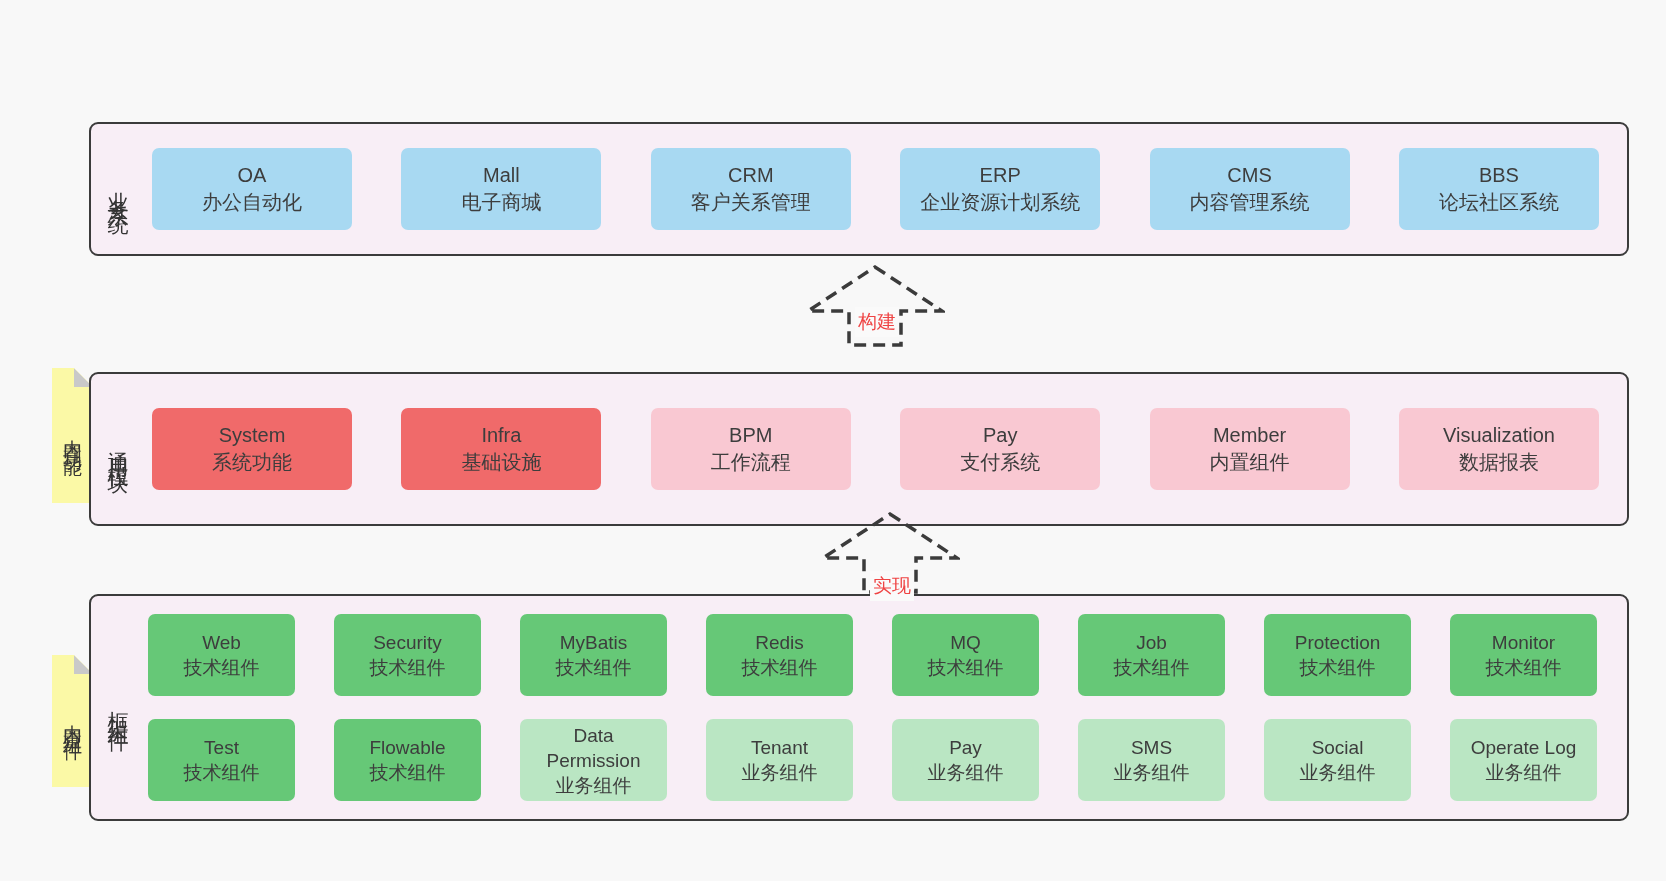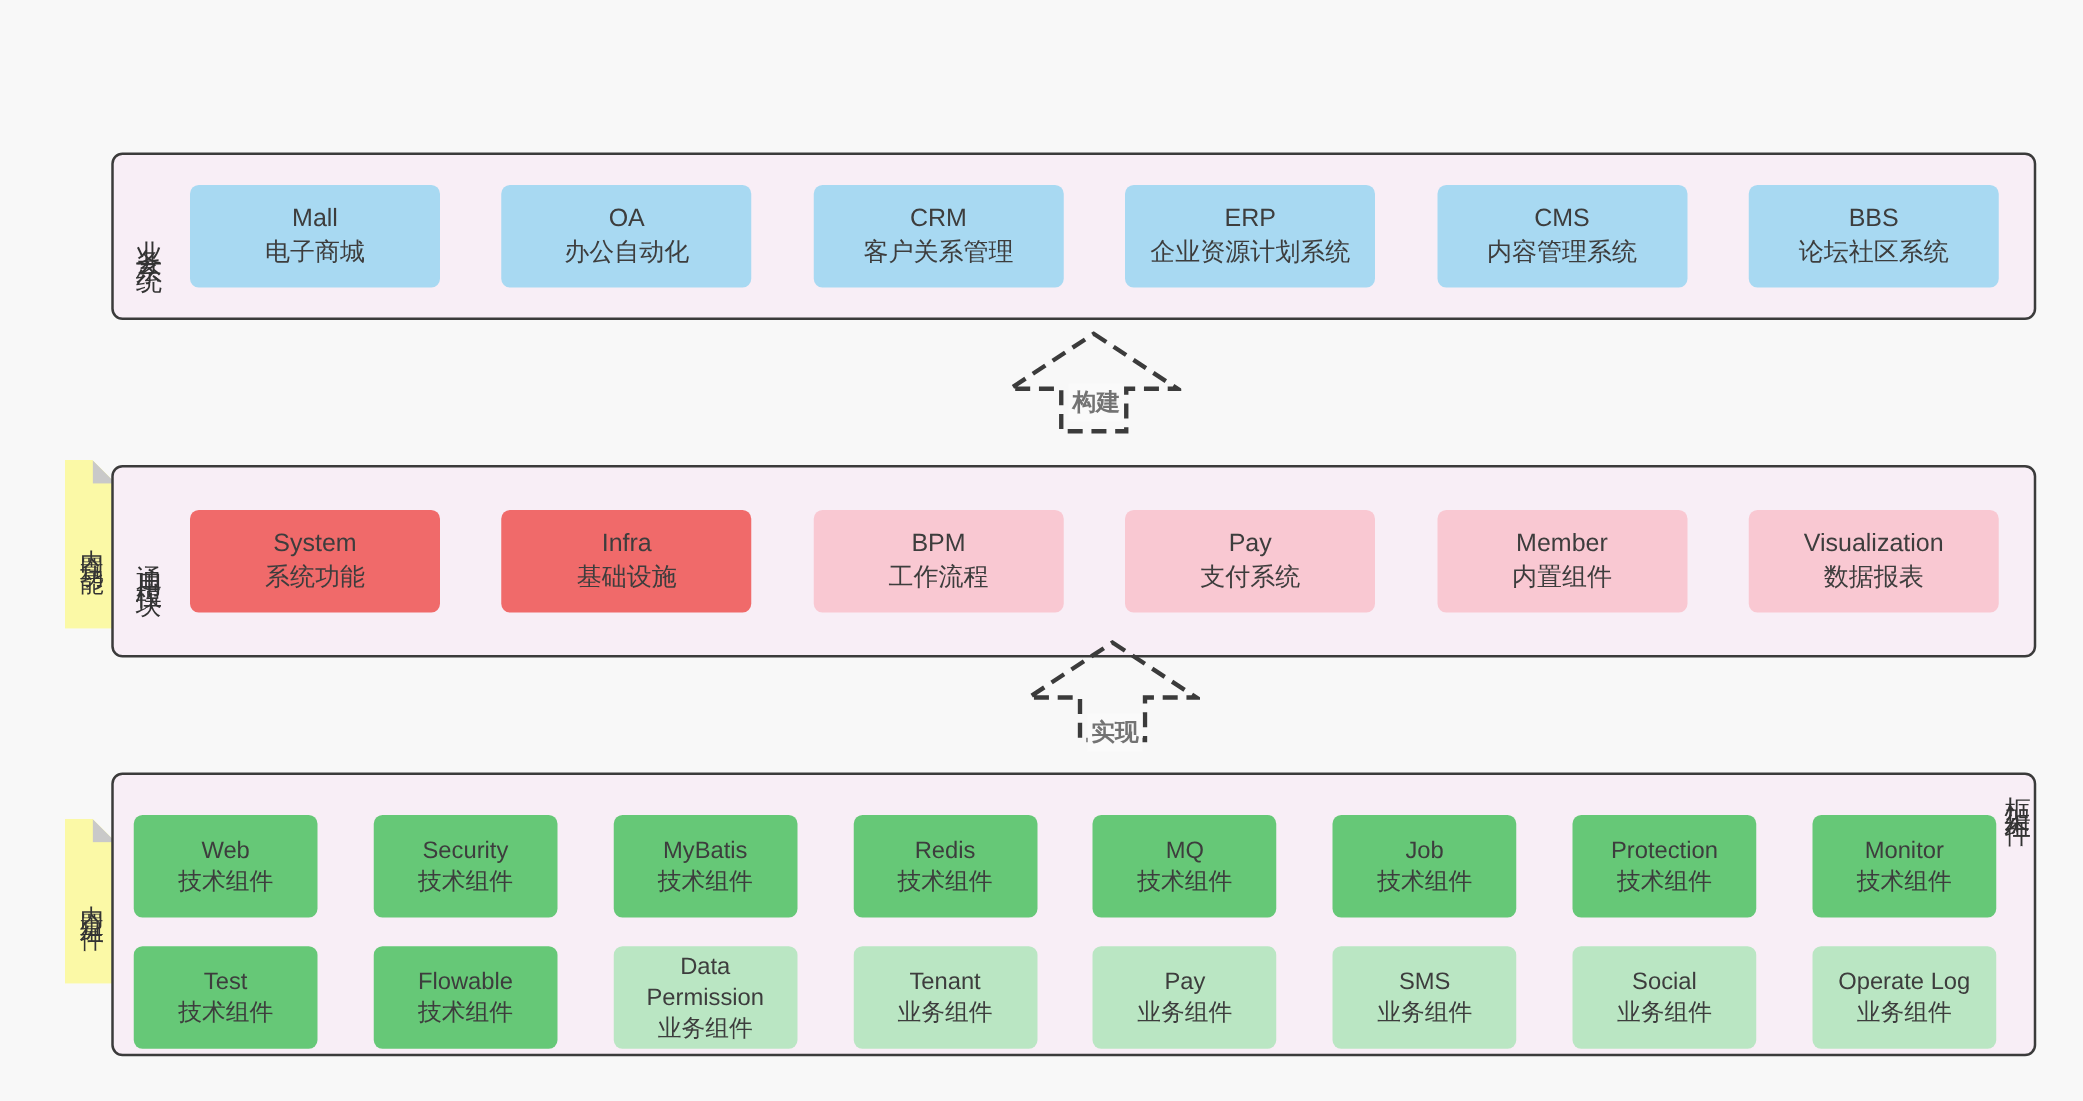--- a/index.html
+++ b/index.html
@@ -83,40 +83,39 @@
     fill:none;
     stroke:var(--border,#3b3b3b);
     stroke-width:3.5;
     stroke-dasharray:12 7;
   }
   .arrow-label{
     position:absolute;z-index:3;
     transform:translate(-50%,-50%);
     background:#fafafa;
     padding:2px 3px;
-    font-size:19px;color:#737373;
+    font-size:19px;color:#ef4444;
     white-space:nowrap;
-    font-weight:bold;
   }
 </style>
 </head>
 <body>
 
 <div id="stage">
 
   <div class="layer" style="top:122px;height:134px;">
     <div class="layer-label">业务系统</div>
     <div class="boxes-row">
         <div class="box big blue">
+          <div class="box-name">OA</div>
+          <div class="box-sub">办公自动化</div>
+        </div>
+        <div class="box big blue">
           <div class="box-name">Mall</div>
           <div class="box-sub">电子商城</div>
-        </div>
-        <div class="box big blue">
-          <div class="box-name">OA</div>
-          <div class="box-sub">办公自动化</div>
         </div>
         <div class="box big blue">
           <div class="box-name">CRM</div>
           <div class="box-sub">客户关系管理</div>
         </div>
         <div class="box big blue">
           <div class="box-name">ERP</div>
           <div class="box-sub">企业资源计划系统</div>
         </div>
         <div class="box big blue">
@@ -173,21 +172,21 @@
   <svg class="arrow-svg" style="left:820px;top:511px;" width="140" height="84" viewBox="0 0 140 84">
     <polygon points="70,3 137,47 96,47 96,81 44,81 44,47 3,47"></polygon>
   </svg>
   <div class="arrow-label" style="left:892px;top:586px;">实现</div>
 
   <div class="sticky" style="top:655px;height:132px;">
     <div class="fold"></div>
     <div class="sticky-text">内置组件</div>
   </div>
 
-  <div class="layer" style="top:618px;height:227px;flex-direction:column;">
+  <div class="layer" style="top:594px;height:227px;">
     <div class="layer-label">框架组件</div>
     <div class="boxes-col">
       <div class="row">
           <div class="box small green">
             <div class="box-name">Web</div>
             <div class="box-sub">技术组件</div>
           </div>
           <div class="box small green">
             <div class="box-name">Security</div>
             <div class="box-sub">技术组件</div>

